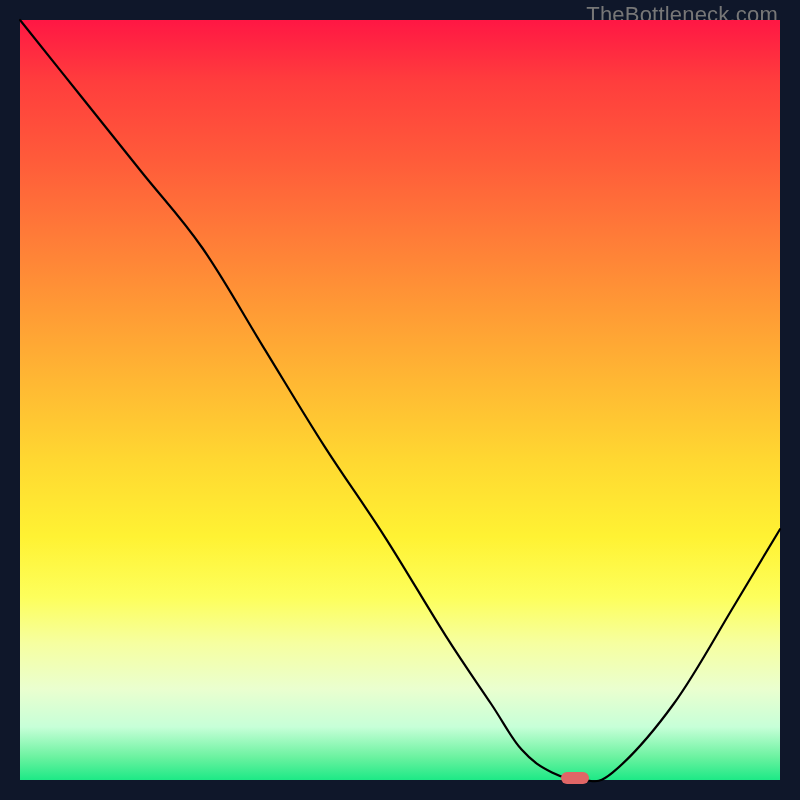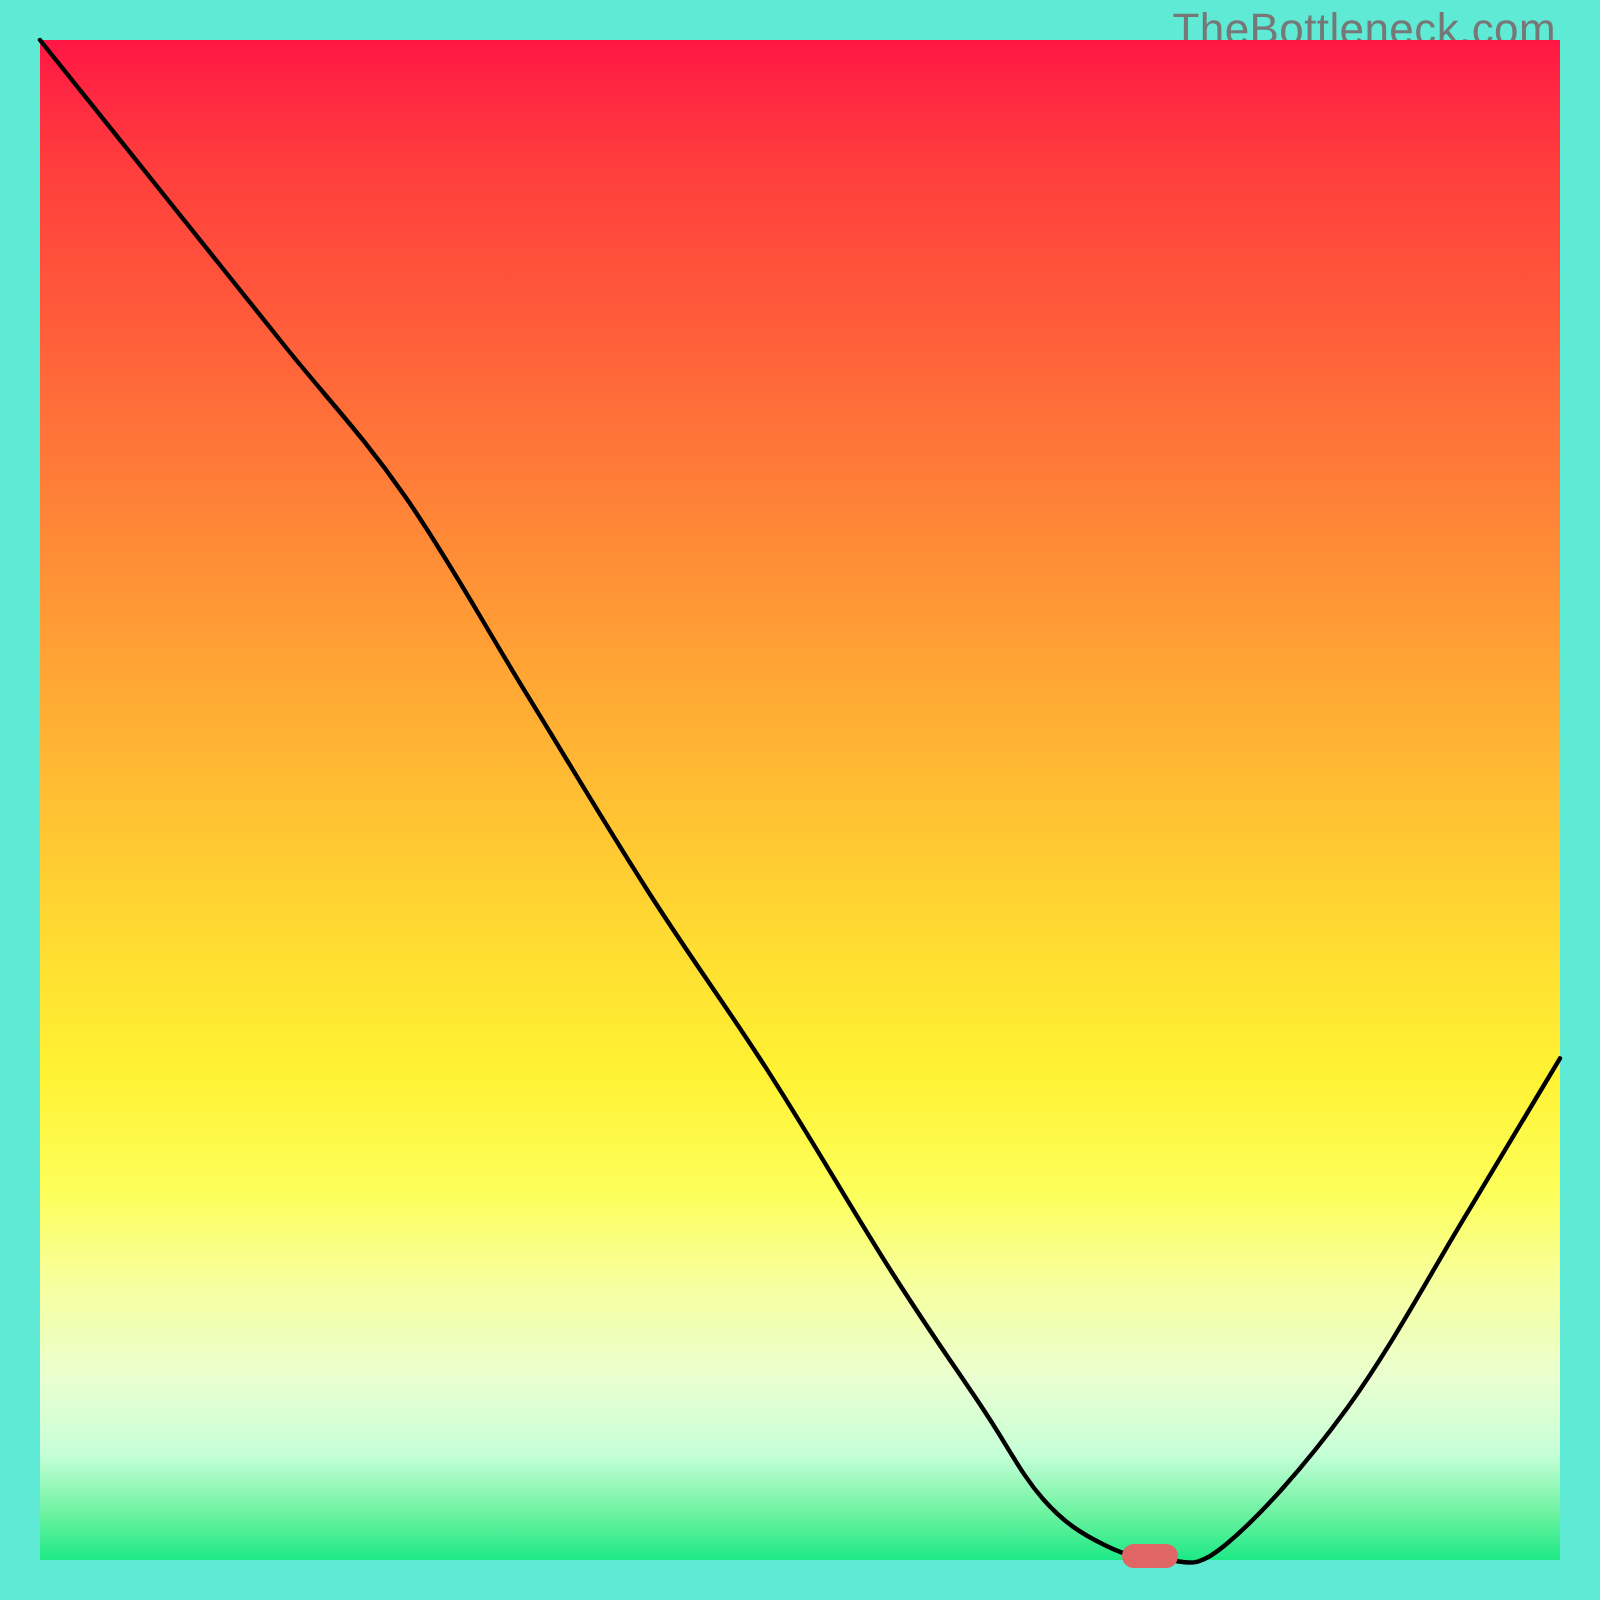--- a/index.html
+++ b/index.html
@@ -1,17 +1,17 @@
 <!DOCTYPE html>
 <html><head>
 <meta charset="utf-8">
 <style>
   * { margin: 0; padding: 0; box-sizing: border-box; }
   body { width: 800px; height: 800px; background: #000; position: relative; font-family: Arial, sans-serif; }
-  .frame { position: absolute; inset: 0; background: #5eead4; }
+  .frame { position: absolute; inset: 0; background: #0f172a; }
   .plot {
     position: absolute;
     left: 20px;
     top: 20px;
     width: 760px;
     height: 760px;
     background: linear-gradient(to bottom,
       #ff1744 0%,
       #ff3d3d 8%,
       #ff5a3a 18%,

